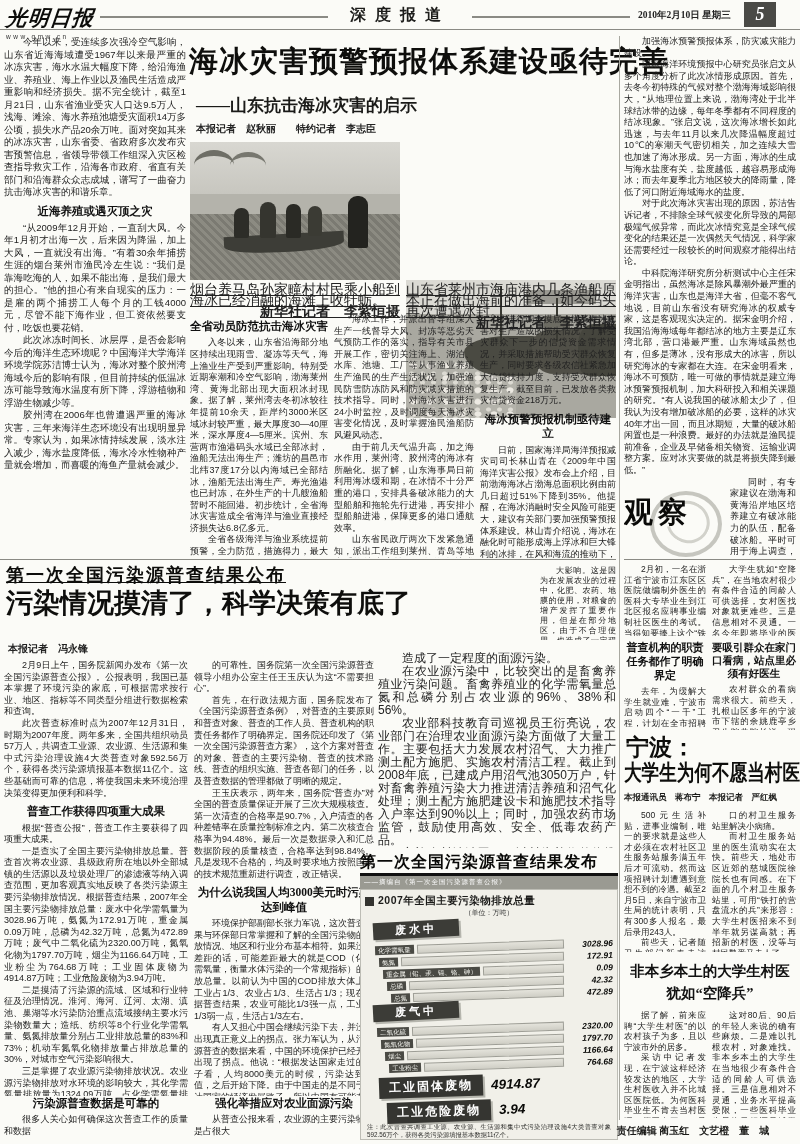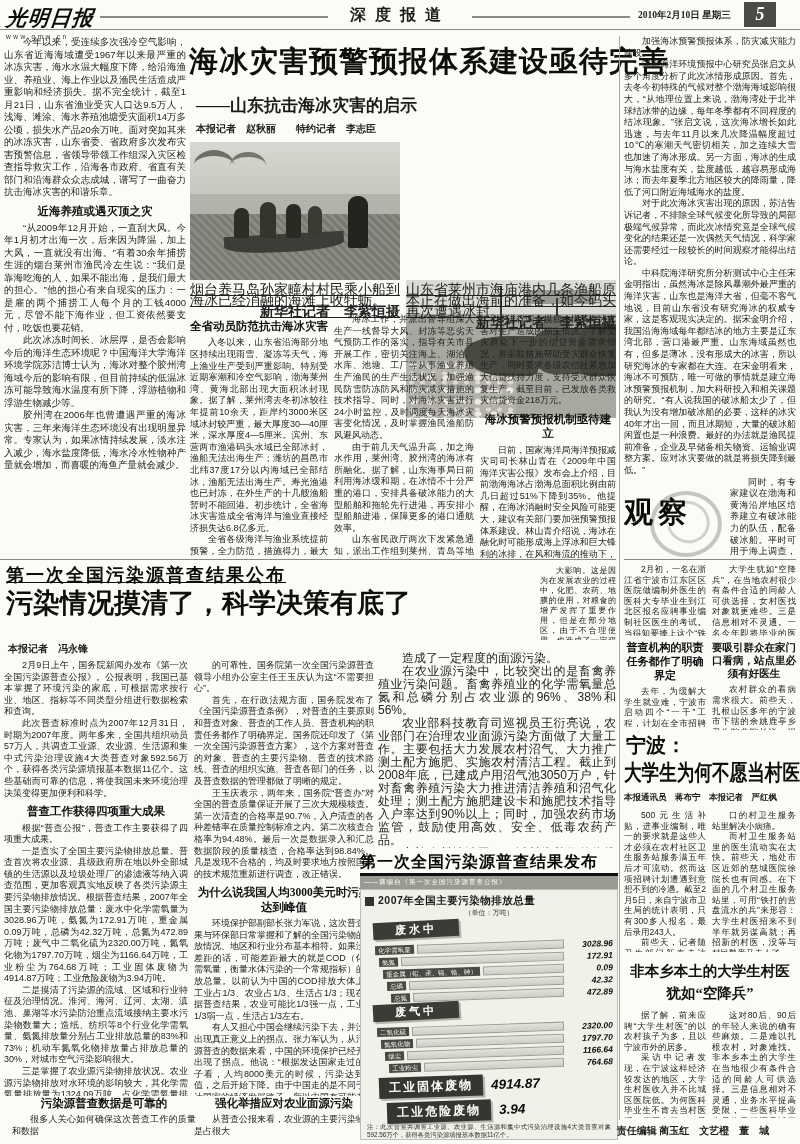--- a/index.html
+++ b/index.html
@@ -21,21 +21,21 @@
   .section-title{font-family:"Liberation Serif",serif;font-weight:bold;font-size:16px;letter-spacing:9px;color:#1d1d1b;text-align:center;}
   .dateline{font-family:"Liberation Serif",serif;font-weight:bold;font-size:9.5px;color:#222;}
   .pagenum{background:#4a4a46;color:#fff;font-weight:900;font-style:italic;font-size:18px;
            width:32px;height:25px;text-align:center;line-height:25px;font-family:"Liberation Serif",serif;}
   
   .h1a{font-weight:900;font-size:29px;letter-spacing:1px;text-align:center;white-space:nowrap;color:#0e0e0c;}
   .dek{font-weight:bold;font-size:17px;color:#1a1a18;}
   .byline{font-size:10px;font-weight:bold;color:#222;}
   .kicker{font-weight:900;font-size:18px;letter-spacing:2px;color:#0d0d0b;text-decoration:underline;}
   .h2a{font-weight:900;font-size:27px;color:#0e0e0c;white-space:nowrap;}
-  .h3a{font-weight:900;font-size:20px;color:#0e0e0c;}
+  .h3a{font-weight:900;font-size:23px;color:#0e0e0c;}
   .h3b{font-weight:900;font-size:22px;transform:scaleX(.8);transform-origin:left;white-space:nowrap;color:#0e0e0c;}
   
   .photo{position:relative;overflow:hidden;background:#c7c6bf;}
   .caption{font-size:14px;line-height:11px;text-align:justify;color:#222;text-decoration:underline;}
   .caption .credit{display:block;text-align:right;font-weight:bold;}
   
   .observe{position:relative;float:left;width:100px;height:86px;margin:14px 6px 2px 0;}
   .swirl{position:absolute;right:2px;top:0;width:64px;height:58px;border:4px solid #c6c6bf;border-radius:50%;}
   .swirl-in{position:absolute;right:14px;top:10px;width:38px;height:36px;border:3px solid #d2d2cb;border-left-color:transparent;border-radius:50%;transform:rotate(30deg);}
   .observe-title{position:absolute;left:0;top:16px;font-weight:900;font-size:29px;letter-spacing:5px;color:#0a0a08;font-family:"Liberation Serif",serif;}
@@ -192,21 +192,21 @@
         <p>此次普查标准时点为2007年12月31日，时期为2007年度。两年多来，全国共组织动员57万人，共调查工业源、农业源、生活源和集中式污染治理设施4大类普查对象592.56万个，获得各类污染源填报基本数据11亿个。这些基础而可靠的信息，将使我国未来环境治理决策变得更加便利和科学。</p>
       </div>
     <h3 class="sub">普查工作获得四项重大成果</h3>
     <div>
         <p>根据“普查公报”，普查工作主要获得了四项重大成果。</p>
         <p>一是查实了全国主要污染物排放总量。普查首次将农业源、县级政府所在地以外全部城镇的生活源以及垃圾处理厂的渗滤液等纳入调查范围，更加客观真实地反映了各类污染源主要污染物排放情况。根据普查结果，2007年全国主要污染物排放总量：废水中化学需氧量为3028.96万吨，氨氮为172.91万吨，重金属0.09万吨，总磷为42.32万吨，总氮为472.89万吨；废气中二氧化硫为2320.00万吨，氮氧化物为1797.70万吨，烟尘为1166.64万吨，工业粉尘为764.68万吨；工业固体废物为4914.87万吨；工业危险废物为3.94万吨。</p>
         <p>二是摸清了污染源的流域、区域和行业特征及治理情况。淮河、海河、辽河、太湖、滇池、巢湖等水污染防治重点流域接纳主要水污染物数量大；造纸、纺织等8个行业化学需氧量、氨氮排放量分别占工业排放总量的83%和73%；机动车氮氧化物排放量占排放总量的30%，对城市空气污染影响很大。</p>
         <p>三是掌握了农业源污染物排放状况。农业源污染物排放对水环境的影响较大，其化学需氧量排放量为1324.09万吨，占化学需氧量排放总量的43.7%。农业源也是总氮、总磷排放的主要来源，其排放量分别占排放总量的57.2%和67.4%。</p>
       </div>
   </div>
-  <div class="abs bt" style="left:12px;top:1096px;width:184px;height:48px;">
+  <div class="abs bt" style="left:4px;top:1096px;width:184px;height:48px;">
     <h3 class="sub" style="margin-top:0;">污染源普查数据是可靠的</h3>
     <div>
         <p>很多人关心如何确保这次普查工作的质量和数据</p>
       </div>
   </div>
 
   <div class="abs bt" style="left:194px;top:660px;width:180px;height:436px;">
     <div>
         <p>的可靠性。国务院第一次全国污染源普查领导小组办公室主任王玉庆认为这“不需要担心”。</p>
         <p>首先，在行政法规方面，国务院发布了《全国污染源普查条例》，对普查的主要原则和普查对象、普查的工作人员、普查机构的职责任务都作了明确界定。国务院还印发了《第一次全国污染源普查方案》，这个方案对普查的对象、普查的主要污染物、普查的技术路线、普查的组织实施、普查各部门的任务，以及普查数据的管理都做了明晰的规定。</p>

